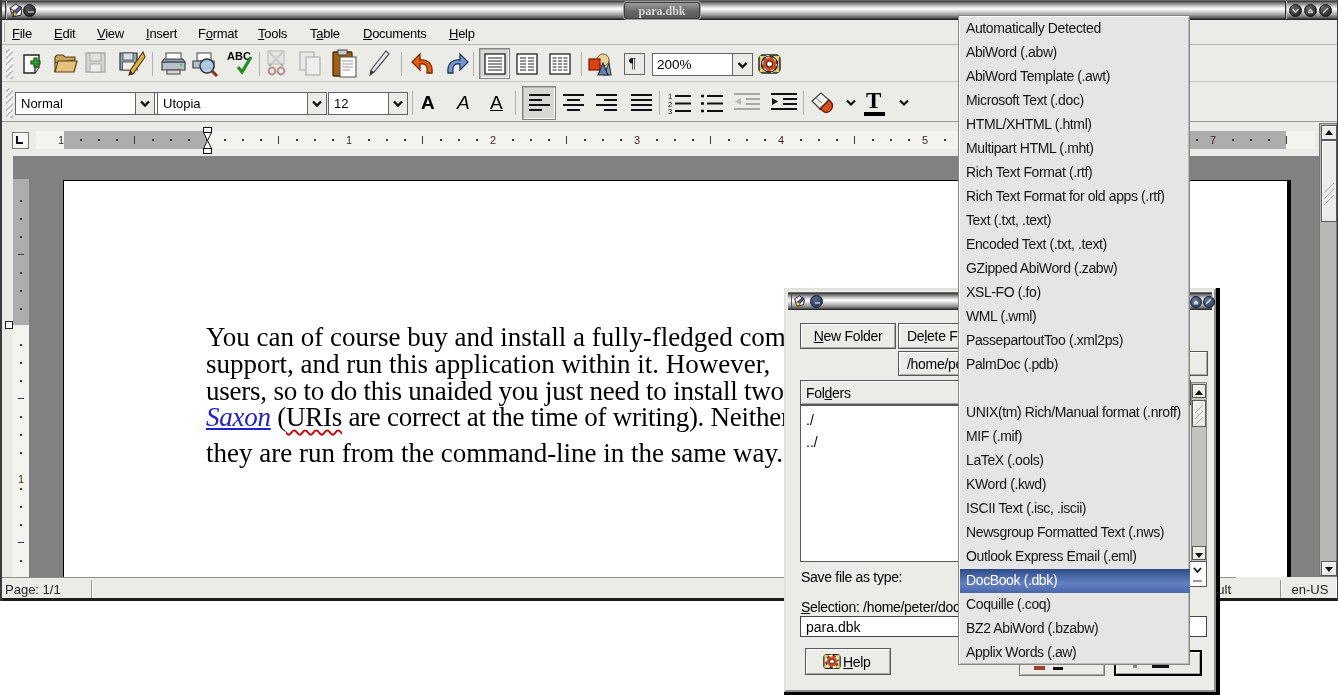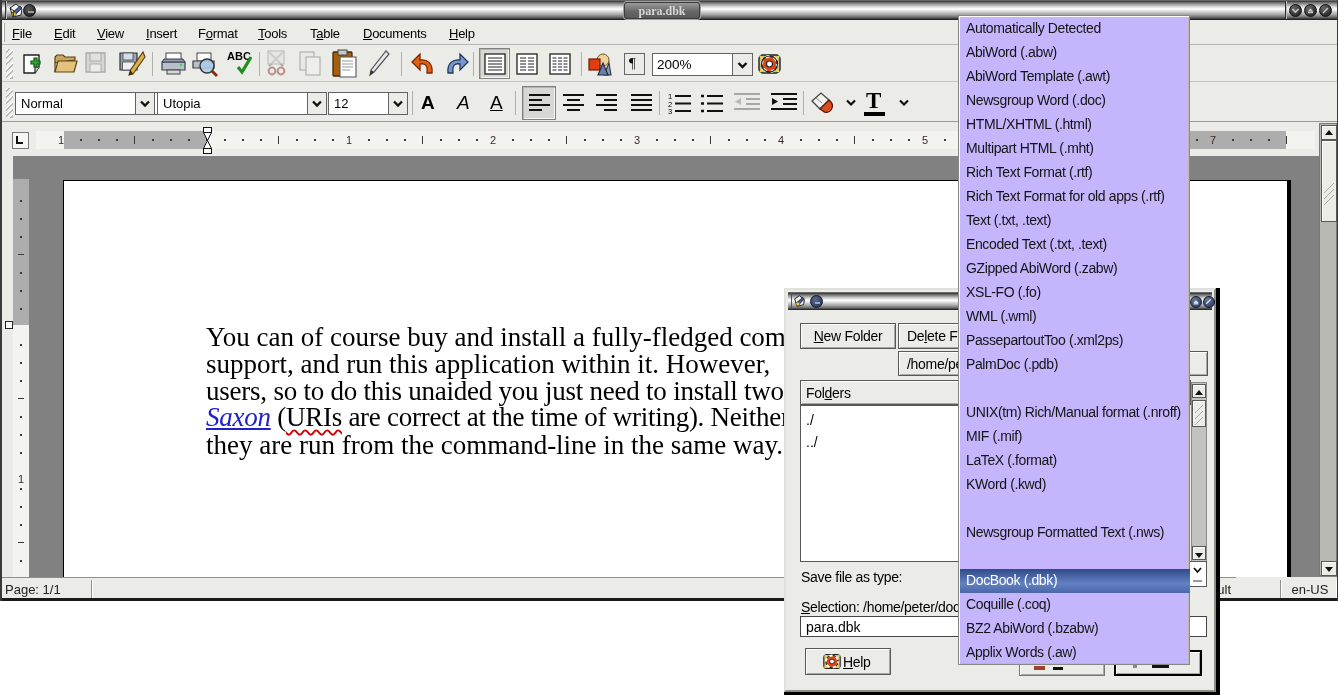--- a/index.html
+++ b/index.html
@@ -40,21 +40,21 @@
 .rnum  { position:absolute; top:3px; font-size:11px; color:#3a2a22; }
 
 #docarea { position:absolute; left:0; top:156px; width:1338px; height:421px; background:#818181; overflow:hidden; }
 #docarea .lstrip { position:absolute; left:0; top:0; width:13px; height:421px; background:#ebebe7; }
 #vruler { position:absolute; left:13px; top:23px; width:16px; height:398px; background:#f3f3f0; }
 #page { position:absolute; left:63px; top:24px; width:1228px; height:500px; background:#fff;
   border:1px solid #000; border-right:4px solid #000; }
 #doctext { position:absolute; left:206px; top:168px; width:1020px;
   font-family:"Liberation Serif",serif; font-size:27px; line-height:26.8px; color:#000;
   white-space:nowrap; }
-#para2 { margin-top:1px; }
+#para2 { margin-top:9px; }
 #saxon { color:#2020cc; font-style:italic; text-decoration:underline; }
 #uris { text-decoration:underline wavy #cc0000 1.5px; text-decoration-skip-ink:none; text-underline-offset:3px; }
 #vscroll { position:absolute; left:1319px; top:123px; width:18px; height:453px; background:#b8b8b4;
   border:1px solid #797975; }
 
 #statusbar { position:absolute; left:0; top:577px; width:1236px; height:21px; background:#ebebe7;
   border-top:1px solid #8e8e8a; }
 .scell { position:absolute; top:2px; height:18px; border-right:1px solid #90908c;
   box-shadow:1px 0 0 #fff; font-size:13px; color:#222; padding:2px 0 0 6px; }
 #winbottom { position:absolute; left:0; top:598px; width:1338px; height:3px; background:#1a1a1a; }
@@ -72,21 +72,21 @@
   box-shadow:inset 1px 1px 0 #fdfdfd, inset -1px -1px 0 #a8a8a4;
   font-size:14px; letter-spacing:-0.3px; color:#000; text-align:center; }
 .glabel { position:absolute; font-size:14px; letter-spacing:-0.3px; color:#000; }
 #folderlist { position:absolute; background:#fff; border:1px solid #585858; font-size:14px; line-height:22px; }
 .sbar { position:absolute; width:16px; background:#c2c2be; border:1px solid #8a8a86; }
 .sbtn { position:absolute; left:0px; width:14px; height:14px; background:#ebebe7;
   border:1px solid #585858; box-shadow:inset 1px 1px 0 #fdfdfd; }
 .sthumb { position:absolute; left:0px; width:14px; background:#ebebe7; border:1px solid #585858; }
 
 #popup { position:absolute; left:958px; top:15px; width:232px; height:650px;
-  background:#c4b5fd; border:1px solid #888884;
+  background:#e5e5e5; border:1px solid #888884;
   box-shadow:inset 1px 1px 0 #fbfbf8, inset -1px -1px 0 #b9b9b5; }
 .pitem { position:absolute; left:1px; width:230px; height:24px; font-size:14px; letter-spacing:-0.38px; color:#141414;
   padding:3px 0 0 6px; white-space:nowrap; }
 .psel { background:linear-gradient(to bottom,#2e4a88 0%,#44619f 25%,#6281c2 60%,#4a68a8 100%);
   color:#fff; }
 </style>
 </head>
 <body>
 <div id="win">
   <div style="position:absolute;left:0;top:0;width:2px;height:601px;background:#3a3a3a;z-index:50"></div>
@@ -545,34 +545,36 @@
     </div>
   <div class="gbtn" style="left:328px;top:360px;width:88px;height:26px;border:2px solid #000">
       <span style="position:absolute;left:17px;top:13px;width:4px;height:3px;background:#888"></span>
       <span style="position:absolute;left:36px;top:13px;width:17px;height:3px;background:#111"></span>
     </div>
 </div>
 <div id="popup">
   <div class="pitem" style="top:1px">Automatically Detected</div>
   <div class="pitem" style="top:25px">AbiWord (.abw)</div>
   <div class="pitem" style="top:49px">AbiWord Template (.awt)</div>
-  <div class="pitem" style="top:73px">Newsgroup Word (.doc)</div>
+  <div class="pitem" style="top:73px">Microsoft Text (.doc)</div>
   <div class="pitem" style="top:97px">HTML/XHTML (.html)</div>
   <div class="pitem" style="top:121px">Multipart HTML (.mht)</div>
   <div class="pitem" style="top:145px">Rich Text Format (.rtf)</div>
   <div class="pitem" style="top:169px">Rich Text Format for old apps (.rtf)</div>
   <div class="pitem" style="top:193px">Text (.txt, .text)</div>
   <div class="pitem" style="top:217px">Encoded Text (.txt, .text)</div>
   <div class="pitem" style="top:241px">GZipped AbiWord (.zabw)</div>
   <div class="pitem" style="top:289px">WML (.wml)</div>
   <div class="pitem" style="top:265px">XSL-FO (.fo)</div>
   <div class="pitem" style="top:313px">PassepartoutToo (.xml2ps)</div>
   <div class="pitem" style="top:337px">PalmDoc (.pdb)</div>
   <div class="pitem" style="top:385px">UNIX(tm) Rich/Manual format (.nroff)</div>
   <div class="pitem" style="top:409px">MIF (.mif)</div>
-  <div class="pitem" style="top:433px">LaTeX (.format)</div>
+  <div class="pitem" style="top:433px">LaTeX (.ools)</div>
   <div class="pitem" style="top:457px">KWord (.kwd)</div>
+  <div class="pitem" style="top:481px">ISCII Text (.isc, .iscii)</div>
   <div class="pitem" style="top:505px">Newsgroup Formatted Text (.nws)</div>
+  <div class="pitem" style="top:529px">Outlook Express Email (.eml)</div>
   <div class="pitem psel" style="top:553px">DocBook (.dbk)</div>
   <div class="pitem" style="top:577px">Coquille (.coq)</div>
   <div class="pitem" style="top:601px">BZ2 AbiWord (.bzabw)</div>
   <div class="pitem" style="top:625px">Applix Words (.aw)</div>
 </div>
 
 </body></html>

